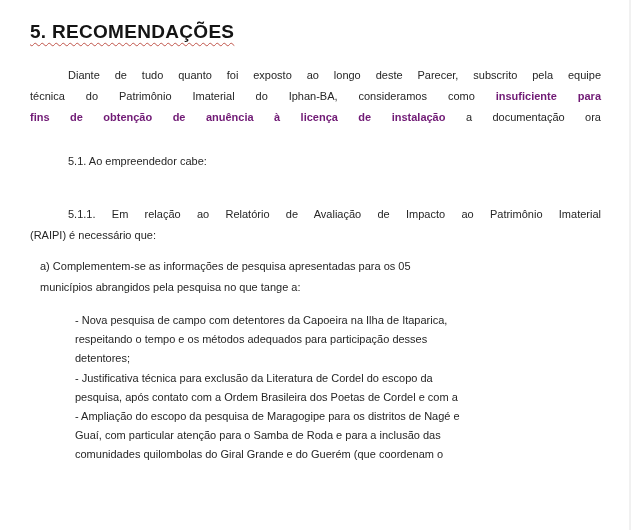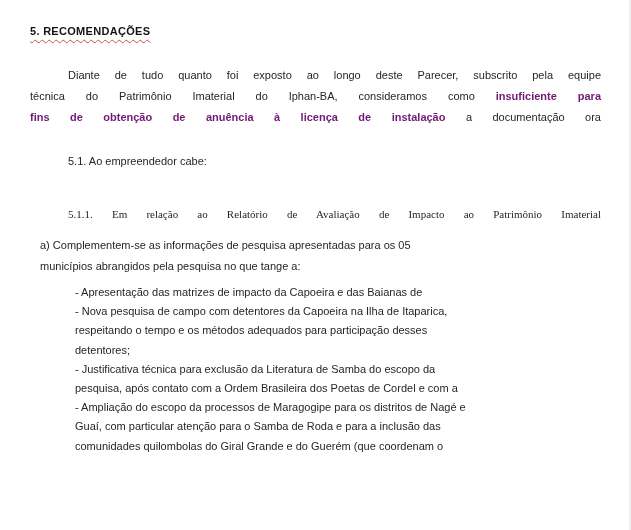--- a/index.html
+++ b/index.html
@@ -13,21 +13,21 @@
     box-sizing: border-box;
     border-right: 2px solid #f1f1f1;
   }
   .page {
     padding: 21px 30px 0 30px;
     box-sizing: border-box;
     width: 631px;
     height: 530px;
   }
   .heading {
-    font-size: 11px;
+    font-size: 19px;
     font-weight: bold;
     color: #141414;
     letter-spacing: 0.3px;
     line-height: 21px;
     margin-bottom: 23px;
   }
   .heading .squiggle {
     text-decoration: underline;
     text-decoration-style: wavy;
     text-decoration-color: #c0544a;
@@ -40,22 +40,22 @@
     white-space: normal;
   }
   .just {
     text-align: justify;
     text-align-last: justify;
     text-justify: inter-word;
   }
   .ind { padding-left: 38px; }
   .p1      { margin-bottom: 23px; }
   .sp51    { margin-bottom: 32px; }
-  .p511    { margin-bottom: 10px; font-family: Liberation Serif, serif; }
-  .pa      { margin-bottom: 6px; margin-left: 10px; }
+  .p511    { margin-bottom: 10px; }
+  .pa      { margin-bottom: 13px; margin-left: 10px; }
   .bullets { margin-left: 45px; }
   .bullets .line { line-height: 19.2px; }
   b { font-weight: bold; color: #701a75; }
 </style>
 </head>
 <body>
 
 <div class="page">
 
   <div class="heading">
@@ -65,33 +65,33 @@
   <div class="p1">
     <div class="line just ind">Diante de tudo quanto foi exposto ao longo deste Parecer, subscrito pela equipe</div>
     <div class="line just"><span>técnica do Patrimônio Imaterial do Iphan-BA, consideramos como </span><b>insuficiente para</b></div>
     <div class="line just"><b>fins de obtenção de anuência à licença de instalação</b><span> a documentação ora</span></div>
   </div>
 
   <div class="line ind sp51">5.1. Ao empreendedor cabe:</div>
 
   <div class="p511">
     <div class="line just ind">5.1.1. Em relação ao Relatório de Avaliação de Impacto ao Patrimônio Imaterial</div>
+    <div class="line">(RAIPI) é necessário que:</div>
   </div>
 
   <div class="pa">
     <div class="line">a) Complementem-se as informações de pesquisa apresentadas para os 05</div>
     <div class="line">municípios abrangidos pela pesquisa no que tange a:</div>
   </div>
 
   <div class="bullets">
-    <div class="line">- Apresentação das matrizes de impacto da Capoeira e das Baianas de</div>
     <div class="line">- Nova pesquisa de campo com detentores da Capoeira na Ilha de Itaparica,</div>
     <div class="line">respeitando o tempo e os métodos adequados para participação desses</div>
     <div class="line">detentores;</div>
-    <div class="line">- Justificativa técnica para exclusão da Literatura de Samba do escopo da</div>
+    <div class="line">- Justificativa técnica para exclusão da Literatura de Cordel do escopo da</div>
     <div class="line">pesquisa, após contato com a Ordem Brasileira dos Poetas de Cordel e com a</div>
-    <div class="line">- Ampliação do escopo da processos de Maragogipe para os distritos de Nagé e</div>
+    <div class="line">- Ampliação do escopo da pesquisa de Maragogipe para os distritos de Nagé e</div>
     <div class="line">Guaí, com particular atenção para o Samba de Roda e para a inclusão das</div>
     <div class="line">comunidades quilombolas do Giral Grande e do Guerém (que coordenam o</div>
 
   </div>
 
 </div>
 
 </body></html>

